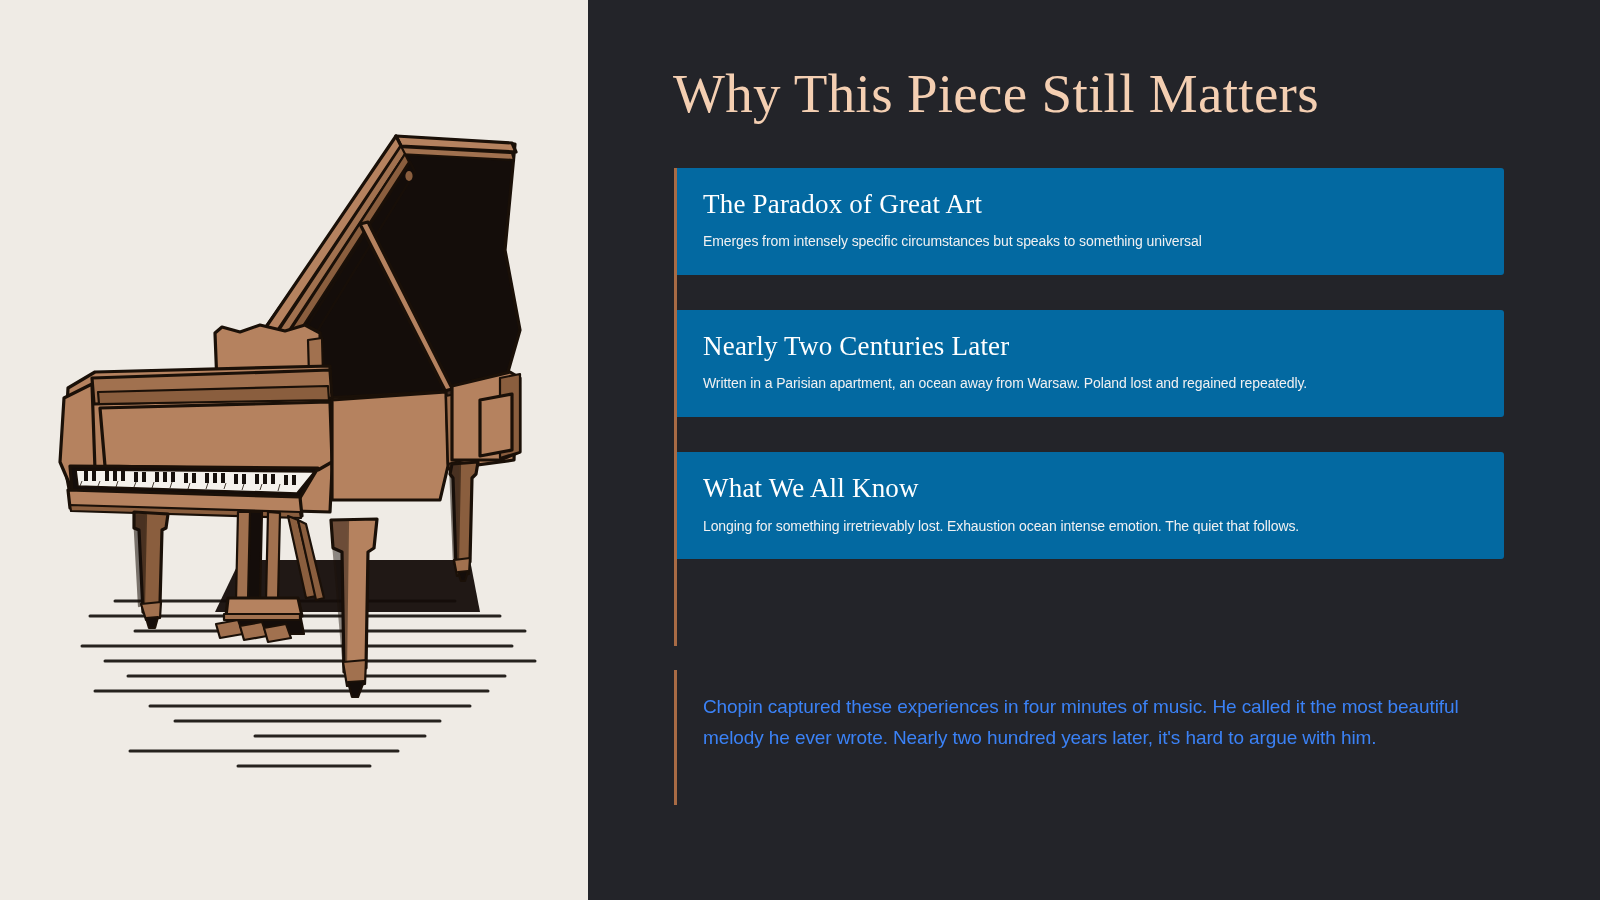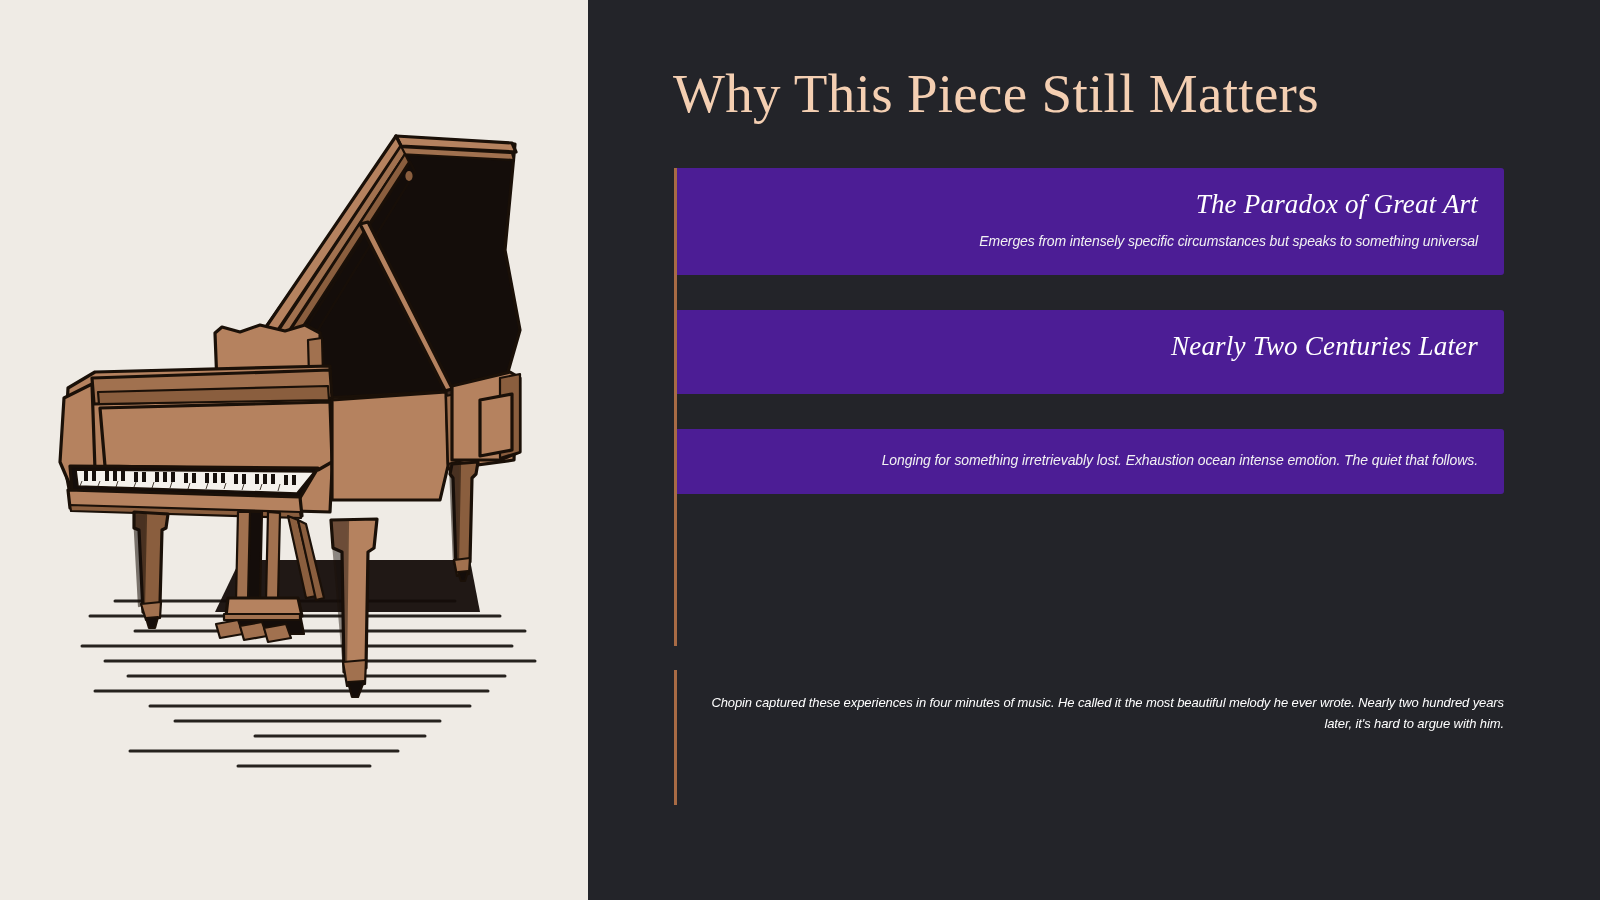--- a/index.html
+++ b/index.html
@@ -20,21 +20,20 @@
   }
   .illus-panel svg { display:block; width:100%; height:100%; }
 
   
   .content-panel {
     flex:1 1 auto;
     height:716px;
     background:#232429;
     position:relative;
     padding:0;
-    text-align:right;
   }
 
   .page-title {
     position:absolute;
     left:85px; top:62px;
     font-family:"Liberation Serif", serif;
     font-size:55px;
     font-weight:400;
     color:#F4CFB2;
     letter-spacing:0.3px;
@@ -50,24 +49,23 @@
   .card-stack::before {
     content:"";
     position:absolute;
     left:0; top:0;
     width:3px; height:478px;
     background:#A86B45;
   }
   .card {
     position:relative;
     margin-left:3px;
-    background:#4c1d95;
+    background:#0369a1;
     border-radius:0 3px 3px 0;
     padding:20px 26px 22px 26px;
-    font-style:italic;
   }
   .card + .card { margin-top:35px; }
   .card-title {
     font-family:"Liberation Serif", serif;
     font-size:27px;
     font-weight:400;
     color:#FFFFFF;
     line-height:1.2;
     margin-bottom:10px;
     letter-spacing:0.2px;
@@ -90,26 +88,25 @@
   }
   .quote-block::before {
     content:"";
     position:absolute;
     left:0; top:0;
     width:3px; height:135px;
     background:#A86B45;
   }
   .quote-text {
     font-family:"Liberation Sans", sans-serif;
-    font-size:13px;
-    color:#ffffff;
+    font-size:19px;
+    color:#3b82f6;
     line-height:1.62;
     letter-spacing:-0.1px;
     padding-top:22px;
-    font-style:italic;
   }
 </style>
 </head>
 <body>
 
 <div class="illus-panel">
   <svg viewBox="0 0 588 900" xmlns="http://www.w3.org/2000/svg">
     <defs>
       <style>
         .ol { stroke:#1A1008; stroke-width:3.2; stroke-linejoin:round; stroke-linecap:round; }
@@ -273,23 +270,25 @@
 
   <div class="card-stack">
 
     <div class="card">
       <div class="card-title">The Paradox of Great Art</div>
       <div class="card-body">Emerges from intensely specific circumstances but speaks to something universal</div>
     </div>
 
     <div class="card">
       <div class="card-title">Nearly Two Centuries Later</div>
+      <div class="card-body">Written in a Parisian apartment, an ocean away from Warsaw. Poland lost and regained repeatedly.</div>
     </div>
 
     <div class="card">
+      <div class="card-title">What We All Know</div>
       <div class="card-body">Longing for something irretrievably lost. Exhaustion ocean intense emotion. The quiet that follows.</div>
     </div>
 
   </div>
 
   <div class="quote-block">
     <p class="quote-text">Chopin captured these experiences in four minutes of music. He called it the most beautiful melody he ever wrote. Nearly two hundred years later, it's hard to argue with him.</p>
   </div>
 
 </div>

